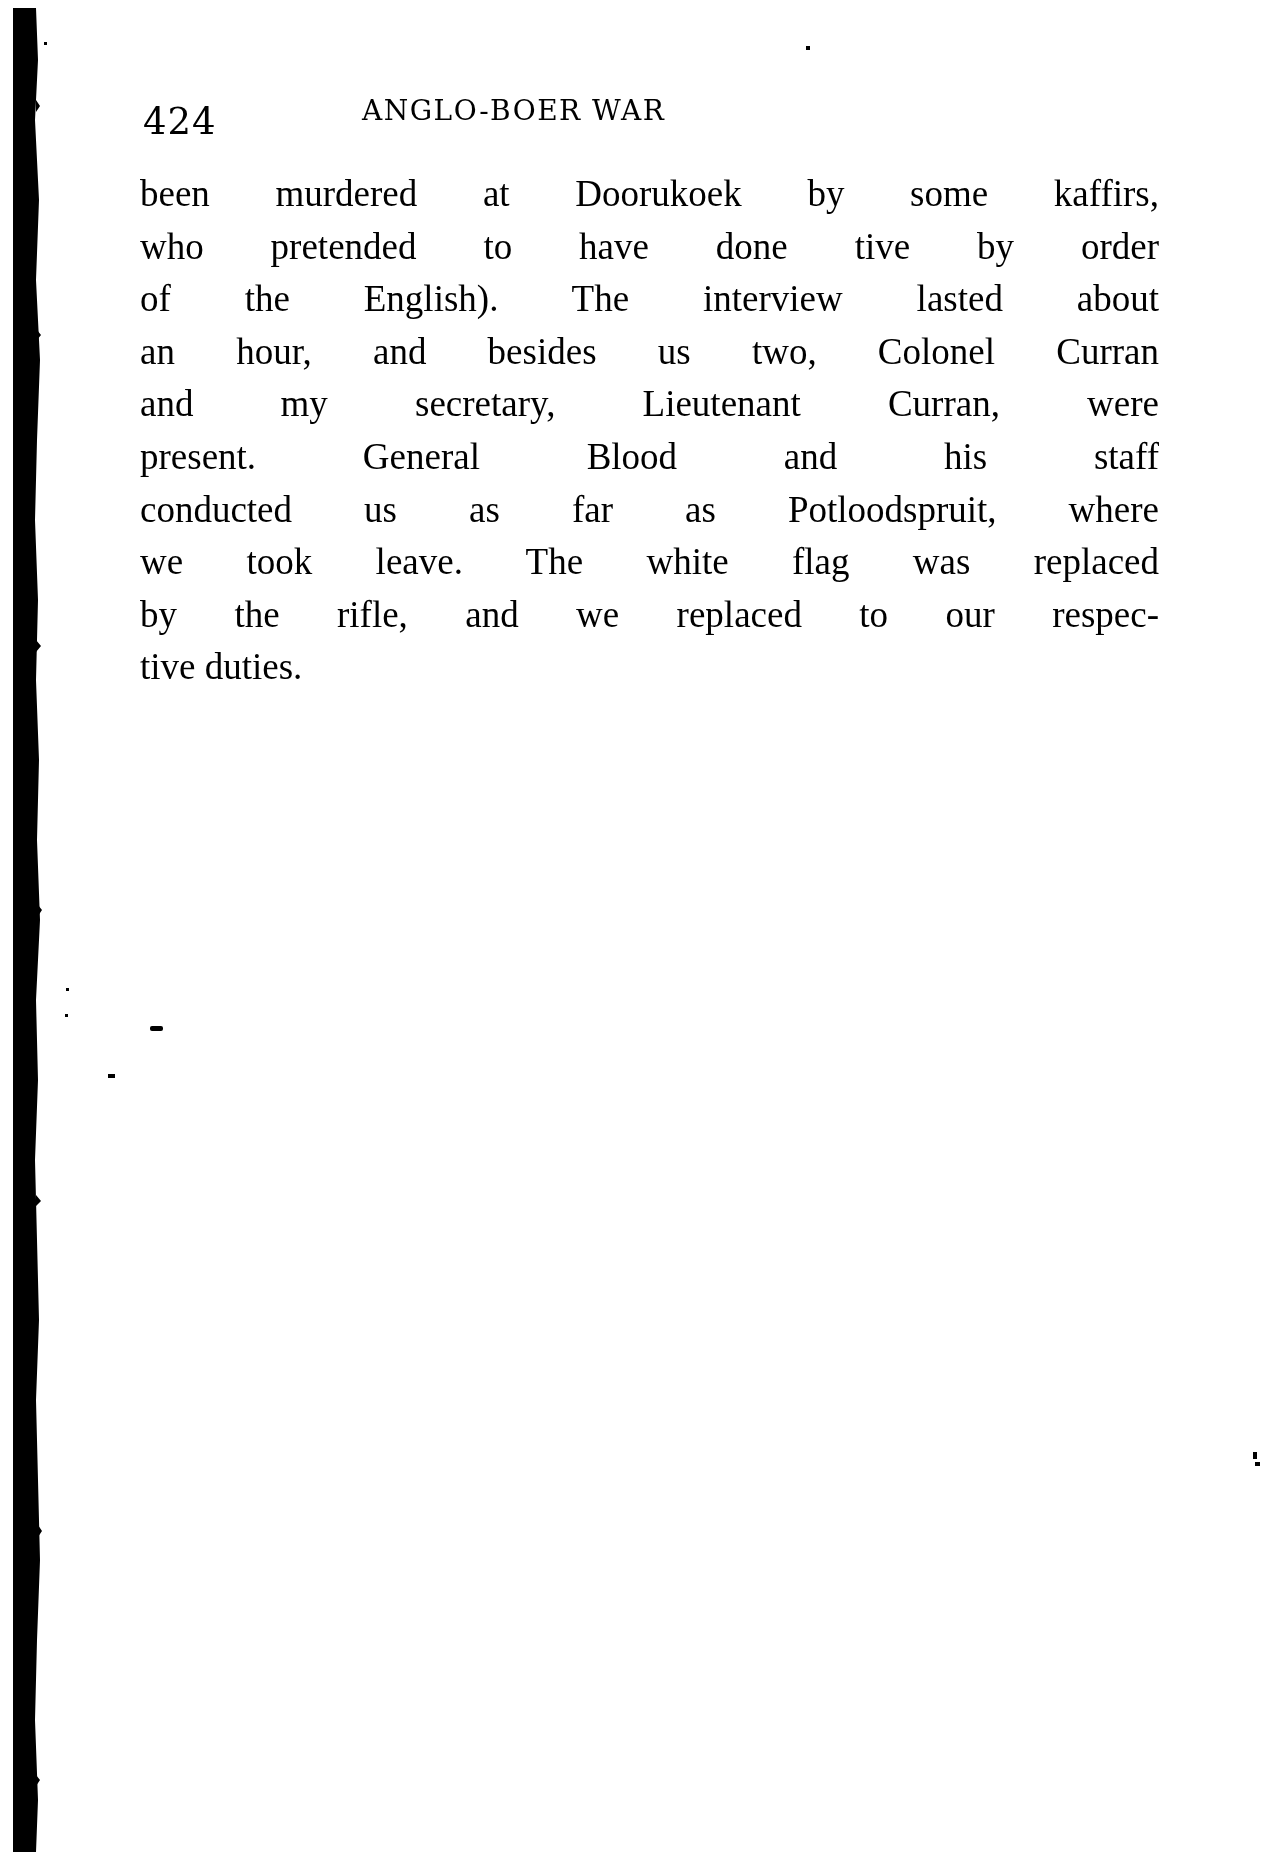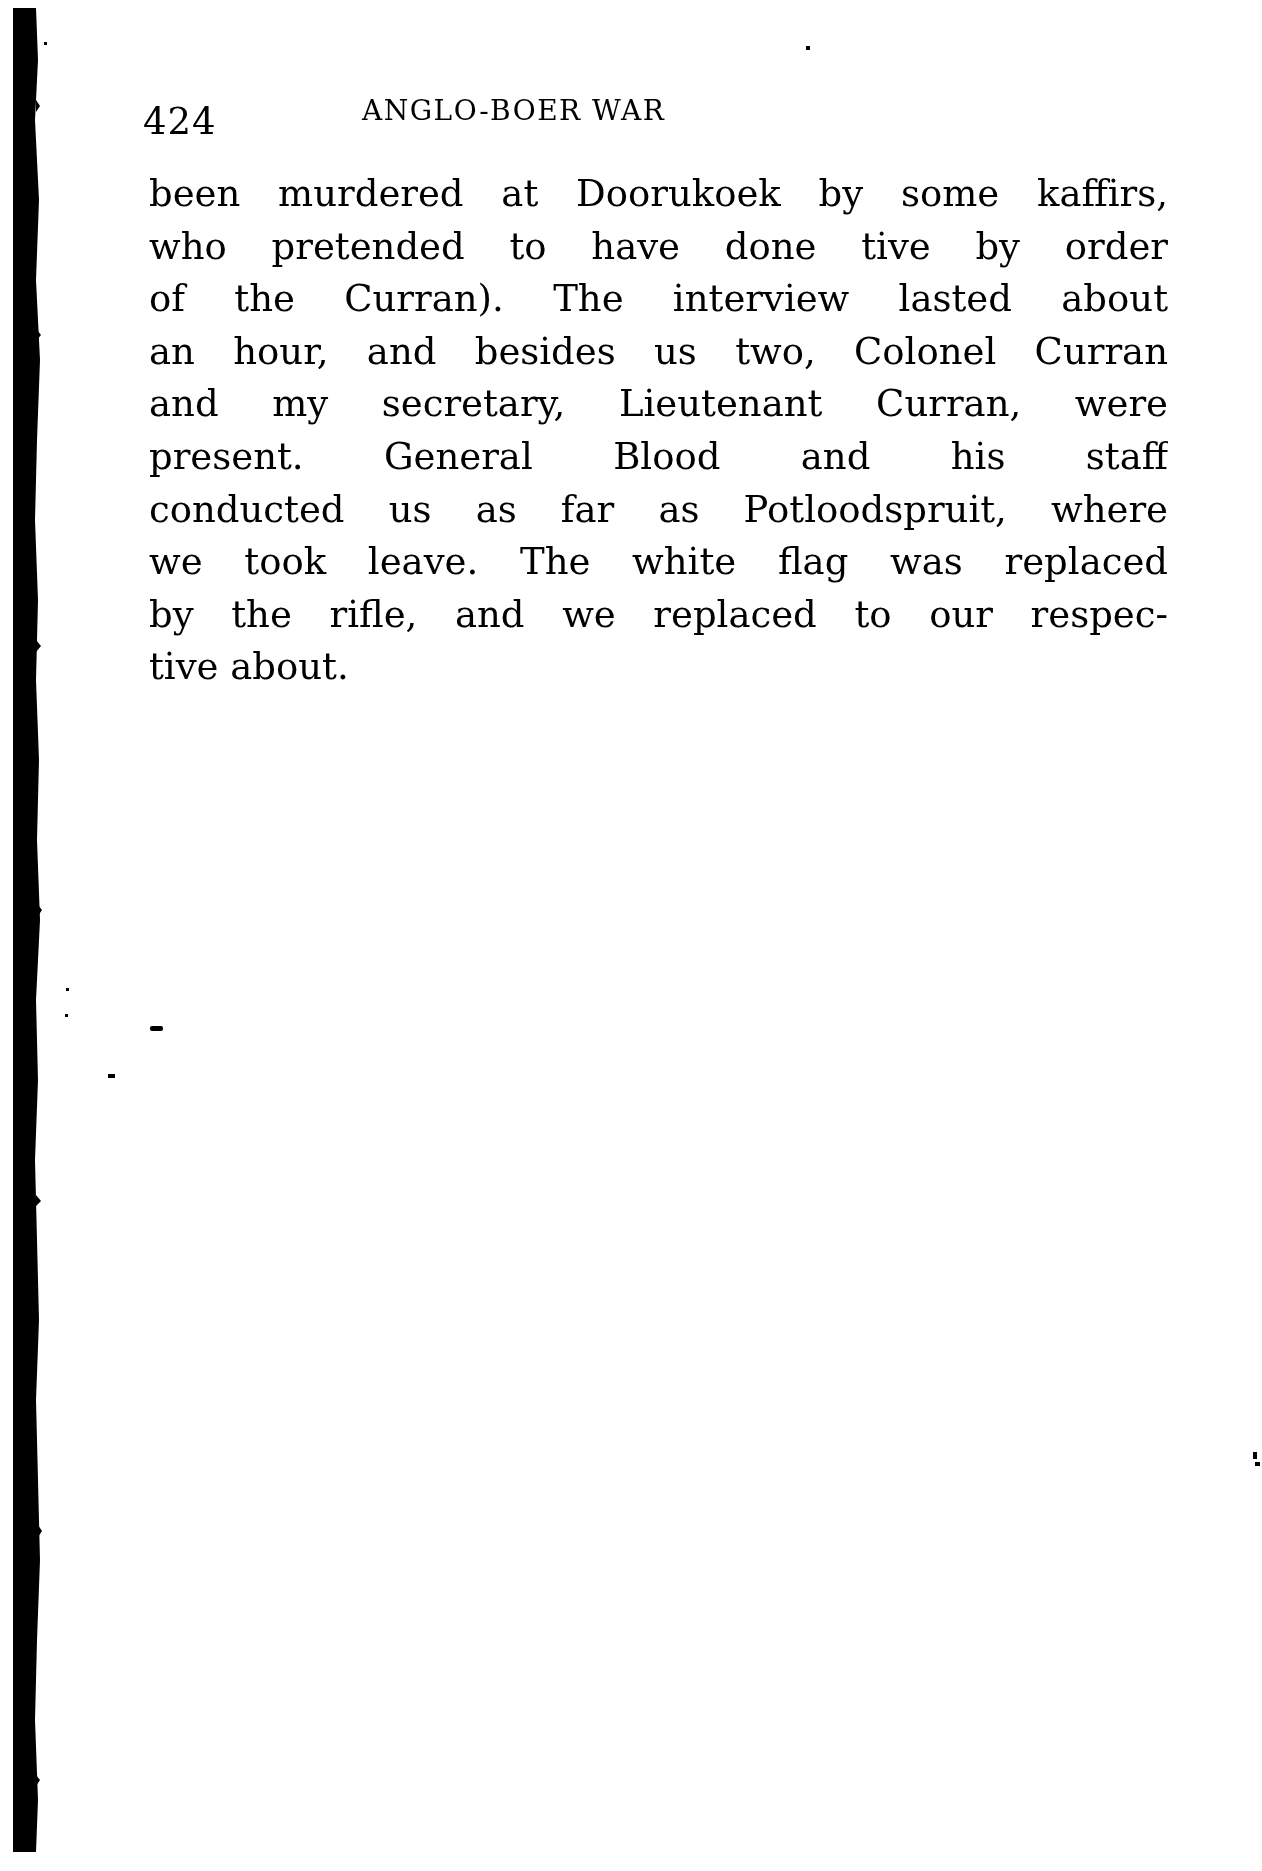--- a/index.html
+++ b/index.html
@@ -35,23 +35,24 @@
   .runhead {
     position: absolute;
     left: 362px;
     top: 94px;
     font-size: 28px;
     letter-spacing: 1.5px;
   }
 
   .text-block {
     position: absolute;
-    left: 149px;
+    left: 140px;
     top: 168px;
     width: 1019px;
+    font-family: Liberation Serif, serif;
   }
 
   .line {
     font-size: 37px;
     line-height: 52.6px;
     height: 52.6px;
     overflow: hidden;
     white-space: normal;
   }
 
@@ -98,28 +99,28 @@
       M36,1775 l4,5 l-4,6 Z"></path>
   </svg>
 
   <div class="pagenum">424</div>
 
   <div class="runhead">ANGLO-BOER WAR</div>
 
   <div class="text-block">
     <div class="line justified">been murdered at Doorukoek by some kaffirs,</div>
     <div class="line justified">who pretended to have done tive by order</div>
-    <div class="line justified">of the Curran).  The interview lasted about</div>
+    <div class="line justified">of the English).  The interview lasted about</div>
     <div class="line justified">an hour, and besides us two, Colonel Curran</div>
     <div class="line justified">and my secretary, Lieutenant Curran, were</div>
     <div class="line justified">present.  General Blood and his staff</div>
     <div class="line justified">conducted us as far as Potloodspruit, where</div>
     <div class="line justified">we took leave.  The white flag was replaced</div>
     <div class="line justified">by the rifle, and we replaced to our respec-</div>
-    <div class="line last">tive about.</div>
+    <div class="line last">tive duties.</div>
   </div>
 
   <div class="speck speck-a"></div>
   <div class="speck speck-b"></div>
   <div class="speck speck-c"></div>
   <div class="speck speck-d"></div>
   <div class="speck speck-e"></div>
   <div class="speck speck-f"></div>
   <div class="speck speck-g"></div>
   <div class="speck speck-h"></div>

